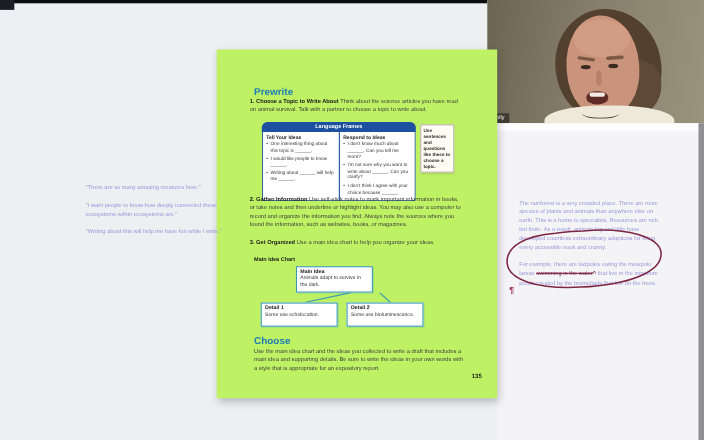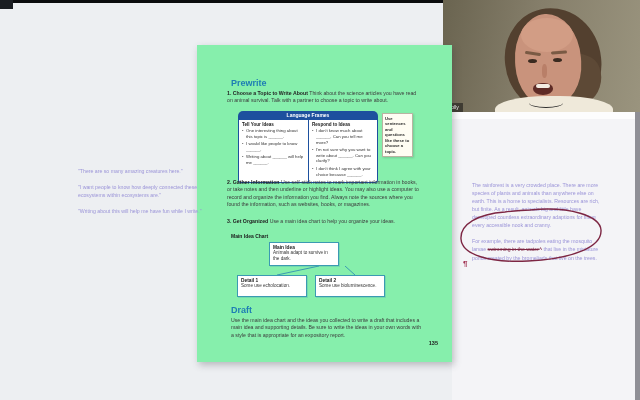--- a/index.html
+++ b/index.html
@@ -31,21 +31,21 @@
   #cam-shirt { left:52px; top:96px; width:118px; height:30px; background:#efe9da; border-radius:45% 45% 0 0; }
   #cam-necklace { left:86px; top:98px; width:34px; height:10px; border-bottom:1.5px solid #2a2a2a; border-radius:50%; background:transparent; }
   #cam-name-tag { left:0; bottom:0; padding:1px 4px; background:rgba(20,20,20,.55); color:#fff; font-size:5px; line-height:7px; }
 
   
   #video-bottom-strip { left:443px; top:112px; width:197px; height:7px; background:#fdfdfe; }
   #right-panel { left:452px; top:119px; width:184px; height:281px; background:#f4f4f7; }
   #right-edge-strip { left:635px; top:112px; width:5px; height:288px; background:#8f8f96; }
 
   
-  #doc-page { left:197px; top:45px; width:255px; height:317px; background:#86efac;
+  #doc-page { left:197px; top:45px; width:255px; height:317px; background:#bef264;
     box-shadow:2px 3px 7px rgba(60,60,70,.30); }
 
   .h-blue { color:#1e7db4; font-weight:bold; font-size:9px; }
   .step { font-size:5.2px; line-height:1.4; color:#3c3c3c; }
   .step b { color:#222; }
   .stepnum { font-weight:bold; color:#222; }
 
   
   #lf-table { left:41px; top:66px; width:140px; }
   #lf-header { width:100%; height:9px; background:#1d509e; border-radius:5px 5px 0 0;
@@ -159,21 +159,21 @@
   </svg>
   <div class="chart-box" style="left:40px; top:230px; width:70px; height:22px;">
     <div class="cb-title">Detail 1</div>
     <div class="cb-text">Some use echolocation.</div>
   </div>
   <div class="chart-box" style="left:118px; top:230px; width:70px; height:22px;">
     <div class="cb-title">Detail 2</div>
     <div class="cb-text">Some use bioluminescence.</div>
   </div>
 
-  <div class="abs h-blue" style="left:34px; top:260px;">Draft</div>
+  <div class="abs h-blue" style="left:34px; top:260px;">Choose</div>
   <div class="abs step" style="left:34px; top:272px; width:192px;">Use the main idea chart and the ideas you collected to write a draft that includes a main idea and supporting details. Be sure to write the ideas in your own words with a style that is appropriate for an expository report.</div>
 
   <div id="page-number">135</div>
 </div>
 
 <div class="abs purple-note" id="left-notes">
   <p>"There are so many amazing creatures here."</p>
   <p>"I want people to know how deeply connected these ecosystems within ecosystems are."</p>
   <p>"Writing about this will help me have fun while I write."</p>
 </div>

